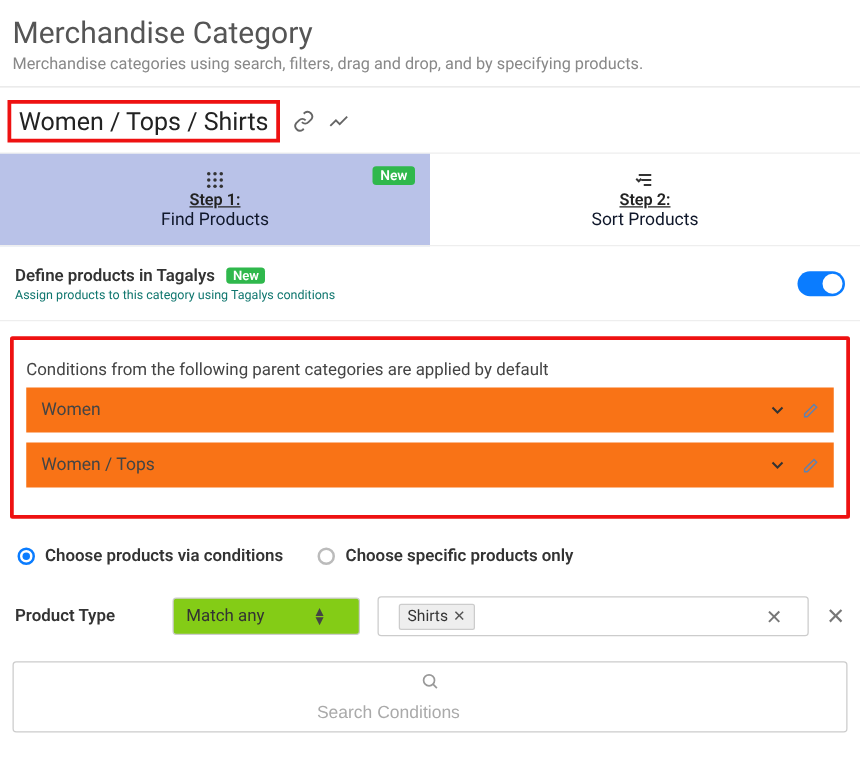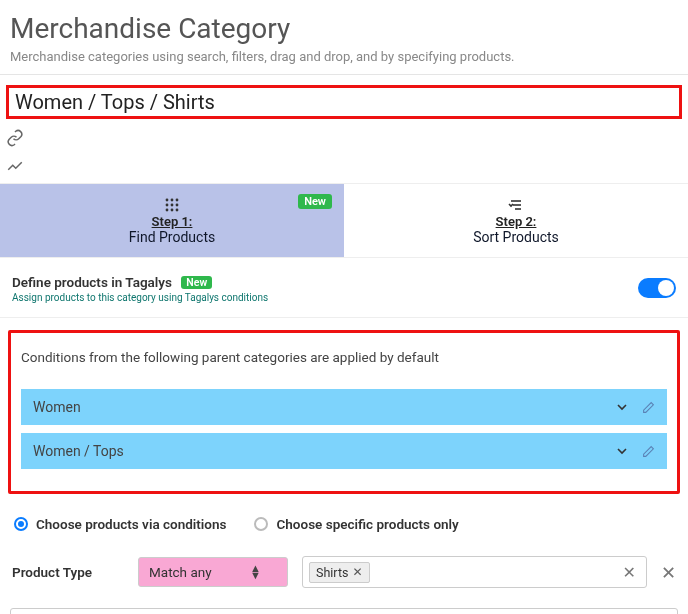--- a/index.html
+++ b/index.html
@@ -1,50 +1,50 @@
 <!DOCTYPE html>
 <html><head>
 <meta charset="utf-8">
 <style>
   * { box-sizing: border-box; margin: 0; padding: 0; }
   body { font-family: -apple-system, BlinkMacSystemFont, "Segoe UI", Roboto, Arial, sans-serif; font-size: 14px; color: #333; background: #fff; width: 688px; }
   .page-header { padding: 12px 10px 10px; border-bottom: 1px solid #e5e5e5; }
-  .page-title { font-size: 28px; font-weight: 400; color: #555; margin-bottom: 4px; }
+  .page-title { font-size: 24px; font-weight: 400; color: #555; margin-bottom: 4px; }
   .page-sub { font-size: 13px; color: #888; }
-  .breadcrumb-row { display: flex; gap: 10px; padding: 10px 6px 8px; flex-direction: column; }
+  .breadcrumb-row { display: flex; align-items: center; gap: 10px; padding: 10px 6px 8px; }
   .breadcrumb-box { border: 3px solid #e11; padding: 2px 6px; font-size: 20px; color: #222; }
   .icon-btn { color: #666; cursor: pointer; display: inline-flex; }
   .steps { display: flex; border-top: 1px solid #eee; }
   .step { flex: 1; position: relative; text-align: center; padding: 14px 0 12px; border-bottom: 1px solid #eee; }
   .step.active { background: #b9c2e8; }
   .step .step-icon { font-size: 14px; color: #333; }
   .step .step-label { font-size: 13px; text-decoration: underline; color: #222; margin-top: 2px; font-weight: 600; }
   .step .step-desc { font-size: 14px; color: #0f172a; }
   .badge-new { position: absolute; top: 10px; right: 12px; background: #2fb84c; color: #fff; font-size: 11px; padding: 1px 6px; border-radius: 3px; font-weight: 600; }
   .define-row { display: flex; align-items: flex-start; justify-content: space-between; padding: 16px 12px 14px; border-bottom: 1px solid #eee; }
   .define-left { flex: 1; }
   .define-title { font-size: 13.5px; font-weight: 600; color: #333; display: inline-block; }
   .define-title .badge-new-inline { background: #2fb84c; color: #fff; font-size: 10.5px; padding: 0 5px; border-radius: 3px; font-weight: 600; margin-left: 6px; vertical-align: 1px; }
   .define-sub { font-size: 10px; color: #0f766e; margin-top: 2px; }
   .toggle { width: 38px; height: 20px; background: #0a7cff; border-radius: 10px; position: relative; cursor: pointer; margin-top: 4px; }
   .toggle::after { content: ""; position: absolute; width: 16px; height: 16px; background: #fff; border-radius: 50%; top: 2px; right: 2px; }
   .parent-box { margin: 12px 8px 8px; border: 3px solid #e11; padding: 16px 10px 14px; border-radius: 2px; }
-  .parent-box-title { font-size: 13.5px; color: #444; margin-bottom: 24px; }
-  .parent-cat { background: #7dd3fc; padding: 10px 12px; margin-bottom: 8px; display: flex; align-items: center; justify-content: space-between; font-size: 14px; color: #444; }
+  .parent-box-title { font-size: 13.5px; color: #444; margin-bottom: 6px; }
+  .parent-cat { background: #f97316; padding: 10px 12px; margin-bottom: 8px; display: flex; align-items: center; justify-content: space-between; font-size: 14px; color: #444; }
   .parent-cat .right { display: flex; gap: 14px; align-items: center; }
   .radio-row { padding: 14px 14px; display: flex; gap: 28px; font-size: 13.5px; font-weight: 600; color: #333; }
   .radio-opt { display: flex; align-items: center; gap: 8px; cursor: pointer; font-weight: 600; }
   .radio-circle { width: 14px; height: 14px; border: 2px solid #bbb; border-radius: 50%; display: inline-block; position: relative; }
   .radio-opt.sel .radio-circle { border-color: #0a7cff; }
   .radio-opt.sel .radio-circle::after { content: ""; position: absolute; width: 6px; height: 6px; background: #0a7cff; border-radius: 50%; top: 2px; left: 2px; }
   .filter-row { display: flex; align-items: center; gap: 14px; padding: 10px 12px 16px; }
   .filter-label { font-size: 13.5px; font-weight: 600; width: 112px; }
-  .select { border: 1px solid #ccc; padding: 6px 26px 6px 10px; font-size: 13.5px; border-radius: 3px; cursor: pointer; position: relative; background: #f9a8d4; min-width: 150px; display:flex; align-items:center; justify-content:space-between; }
+  .select { border: 1px solid #ccc; padding: 6px 26px 6px 10px; font-size: 13.5px; border-radius: 3px; cursor: pointer; position: relative; background: #84cc16; min-width: 150px; display:flex; align-items:center; justify-content:space-between; }
   .updown { font-size: 11px; line-height: 7px; color: #444; margin-left:8px; }
-  .chips { border: 1px solid #ccc; border-radius: 3px; padding: 4px 6px; flex: 1; display: flex; align-items: center; gap: 6px; min-height: 32px; }
+  .chips { border: 1px solid #ccc; border-radius: 3px; padding: 4px 16px; flex: 1; display: flex; align-items: center; gap: 6px; min-height: 32px; }
   .chip { background: #eee; border: 1px solid #ccc; border-radius: 2px; padding: 2px 6px; font-size: 12.5px; display: flex; align-items: center; gap: 4px; }
   .chip .x { font-size: 12px; color: #555; cursor: pointer; }
   .chip-clear { margin-left: auto; color: #777; cursor: pointer; font-size: 16px; padding: 0 4px; }
   .row-remove { color: #777; cursor: pointer; font-size: 18px; }
   .search-row { margin: 4px 10px 10px; border: 1px solid #ccc; border-radius: 3px; padding: 8px 10px; display: flex; align-items: center; gap: 8px; color: #999; flex-direction: column; }
   .search-row input { border: none; outline: none; flex: 1; font-size: 14px; color: #333; }
   .search-row input::placeholder { color: #aaa; }
   svg { display: block; }
 </style>
 </head>

